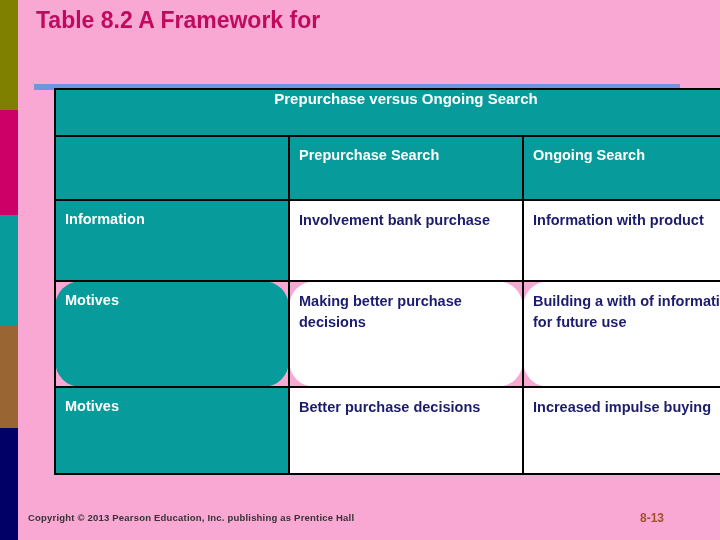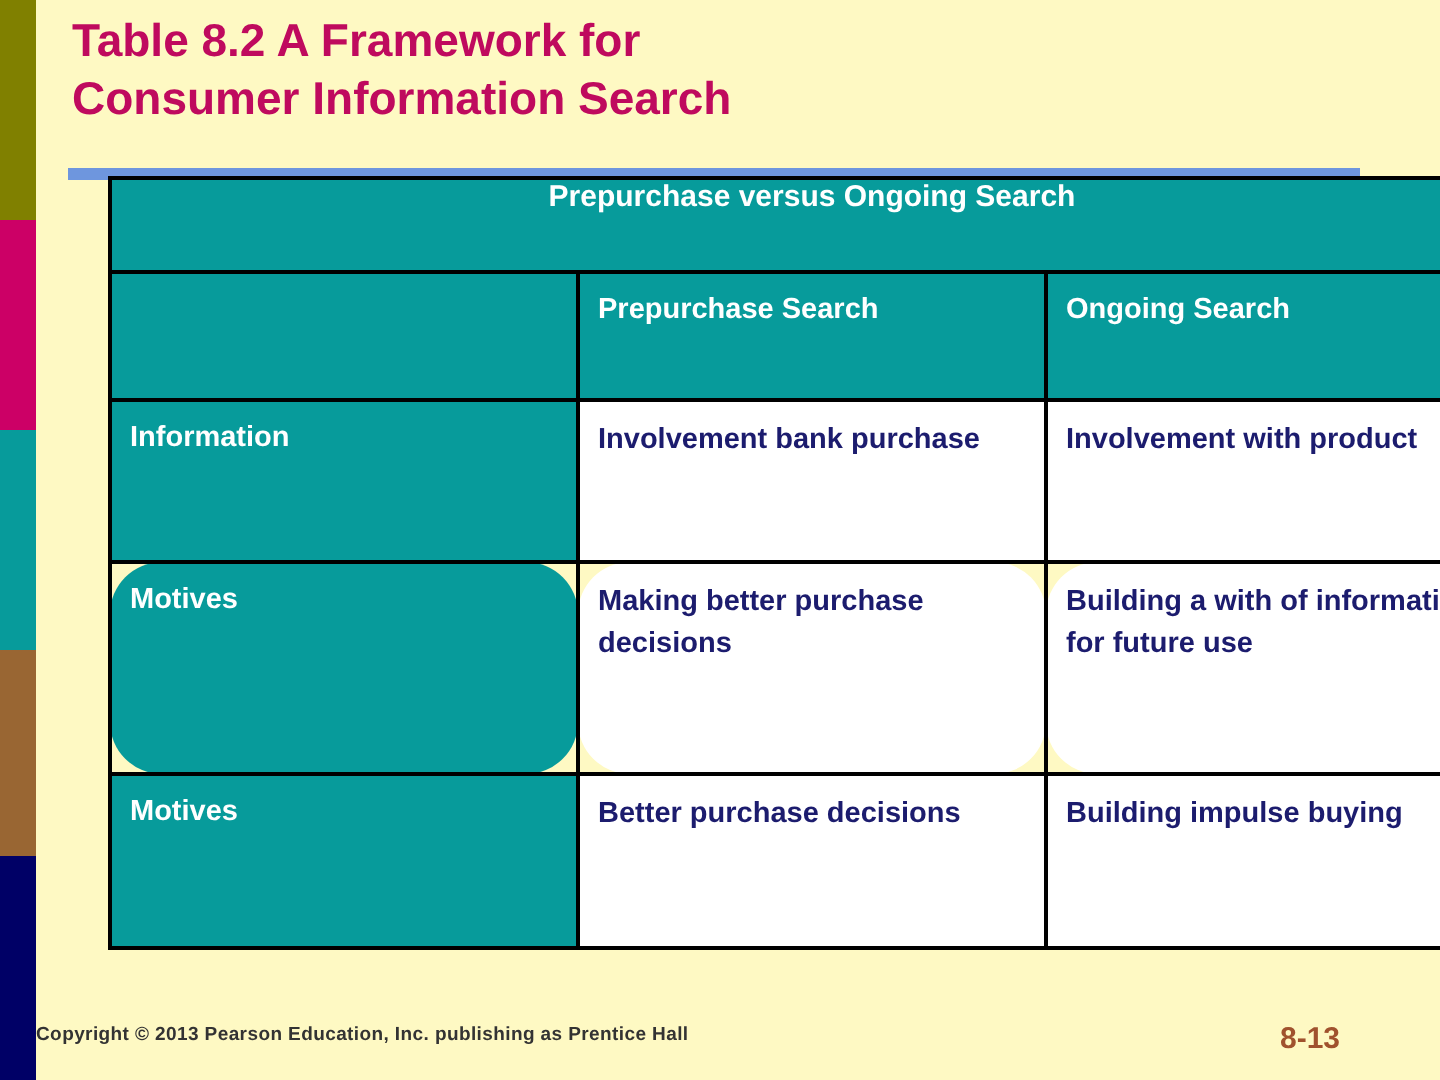--- a/index.html
+++ b/index.html
@@ -4,21 +4,21 @@
 <style>
   html, body {
     margin: 0;
     padding: 0;
     background: #ffffff;
   }
   #slide {
     position: relative;
     width: 720px;
     height: 540px;
-    background: #fef9c3;
+    background: #f9a8d4;
     overflow: hidden;
     font-family: "Liberation Sans", sans-serif;
   }
 
   
   .sidebar {
     position: absolute;
     left: 0;
     top: 0;
     width: 18px;
@@ -122,55 +122,54 @@
     line-height: 21px;
   }
 
   .r-determinants td { height: 79px; }
   .r-motives td      { height: 104px; border-radius: 26px; }
   .r-outcomes td     { height: 85px; }
 
   
   .footer-copy {
     position: absolute;
-    left: 18px;
+    left: 28px;
     top: 512px;
     color: #333333;
     font-size: 9.5px;
     font-weight: bold;
     letter-spacing: 0.2px;
     white-space: nowrap;
   }
   .footer-page {
     position: absolute;
     left: 640px;
     top: 511px;
     width: 52px;
     text-align: left;
     color: #A0522D;
-    font-size: 15px;
+    font-size: 12px;
     font-weight: bold;
   }
 </style>
 </head>
 <body>
 
 <div id="slide">
 
   <div class="sidebar">
     <div class="band band-olive"></div>
     <div class="band band-magenta"></div>
     <div class="band band-teal"></div>
     <div class="band band-brown"></div>
     <div class="band band-navy"></div>
   </div>
 
   <div class="title">
     <span class="line">Table 8.2 A Framework for</span>
-    <span class="line">Consumer Information Search</span>
   </div>
 
   <div class="rule"></div>
 
   <table class="tbl">
     <tbody>
       <tr>
         <td class="hdr-span" colspan="3">
           <span class="txt">Prepurchase versus Ongoing Search</span>
         </td>
@@ -189,21 +188,21 @@
       </tr>
 
       <tr class="r-determinants">
         <td class="rowlbl">
           <div class="cell-pad"><span class="txt">Information</span></div>
         </td>
         <td class="datacell">
           <div class="cell-pad"><span class="txt">Involvement bank purchase</span></div>
         </td>
         <td class="datacell">
-          <div class="cell-pad"><span class="txt">Involvement with product</span></div>
+          <div class="cell-pad"><span class="txt">Information with product</span></div>
         </td>
       </tr>
 
       <tr class="r-motives">
         <td class="rowlbl">
           <div class="cell-pad"><span class="txt">Motives</span></div>
         </td>
         <td class="datacell">
           <div class="cell-pad"><span class="txt">Making better purchase decisions</span></div>
         </td>
@@ -213,21 +212,21 @@
       </tr>
 
       <tr class="r-outcomes">
         <td class="rowlbl">
           <div class="cell-pad"><span class="txt">Motives</span></div>
         </td>
         <td class="datacell">
           <div class="cell-pad"><span class="txt">Better purchase decisions</span></div>
         </td>
         <td class="datacell">
-          <div class="cell-pad"><span class="txt">Building impulse buying</span></div>
+          <div class="cell-pad"><span class="txt">Increased impulse buying</span></div>
         </td>
       </tr>
     </tbody>
   </table>
 
   <div class="footer-copy">Copyright © 2013 Pearson Education, Inc. publishing as Prentice Hall</div>
   <div class="footer-page">8-13</div>
 
 </div>
 

